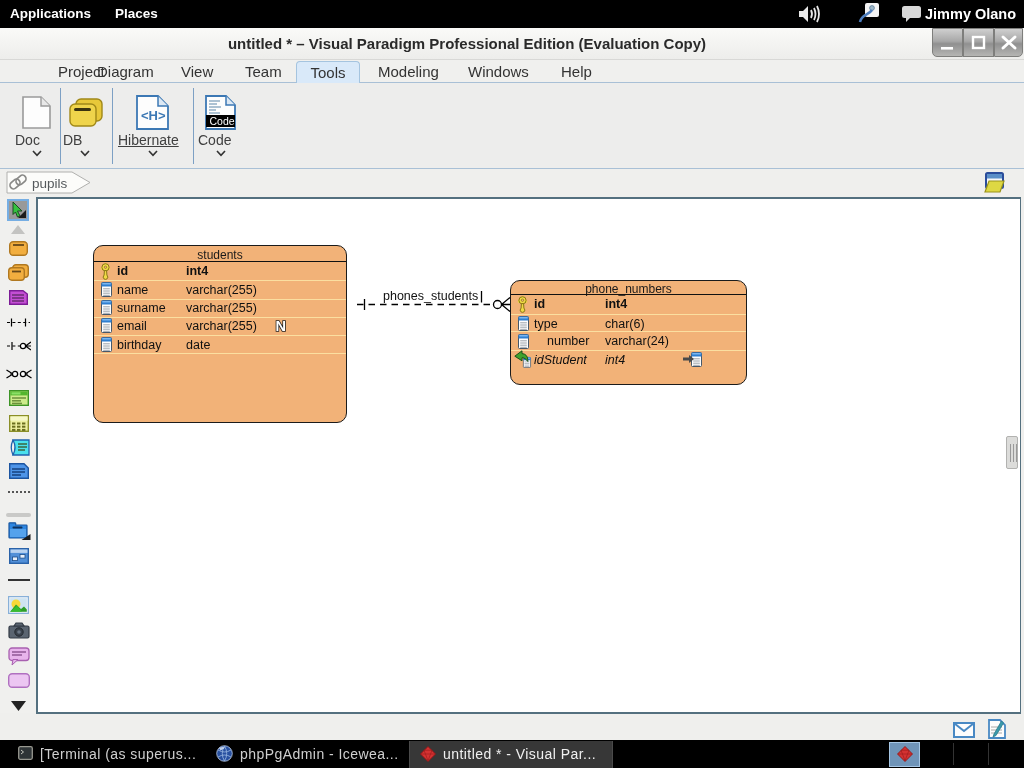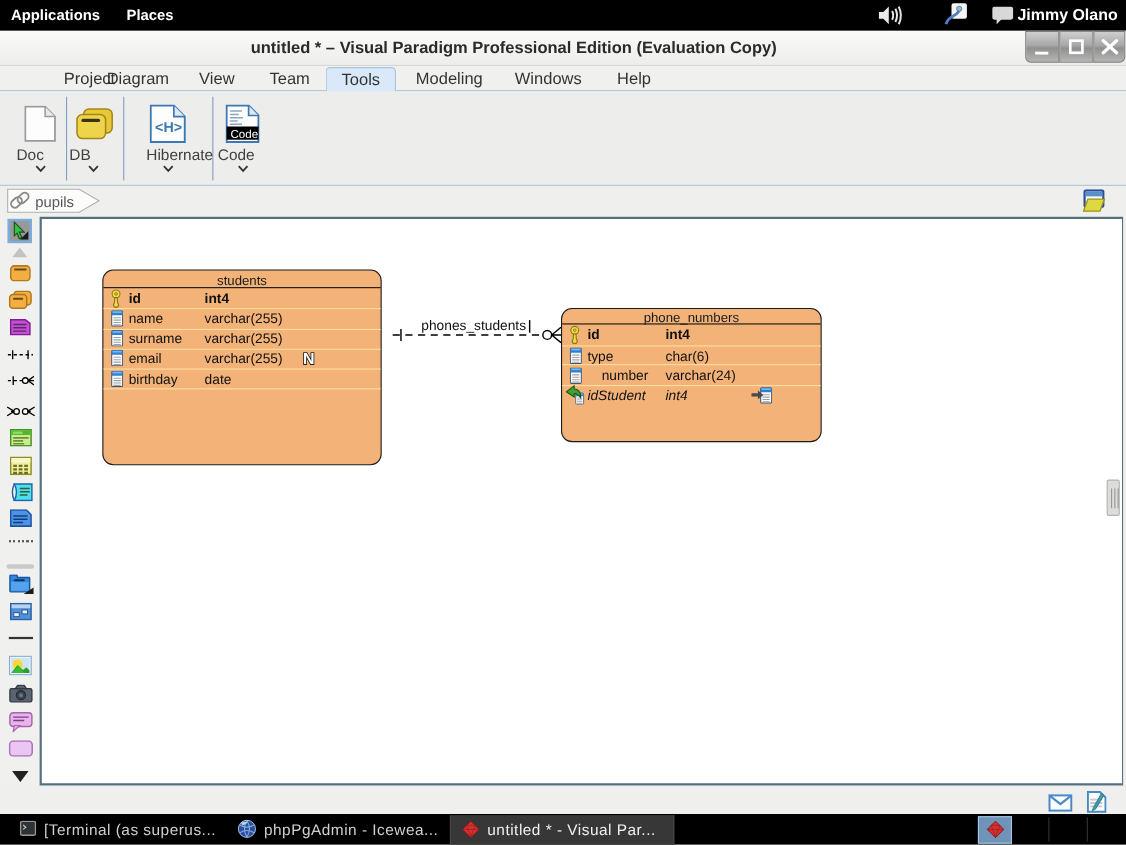--- a/index.html
+++ b/index.html
@@ -97,21 +97,21 @@
   <div class="tlabel" style="left:63px; width:44px;">DB</div>
   <svg class="chev" style="left:79px;" width="12" height="7">
       <path d="M2,1 L6,5.4 L10,1" stroke="#333" stroke-width="1.6" fill="none"></path>
     </svg>
 
   <svg class="ab" style="left:136px; top:12px;" width="33" height="35" viewBox="0 0 33 35">
     <path d="M1,1 L22,1 L32,11 L32,34 L1,34 Z" fill="#fdfdfd" stroke="#3c78b4" stroke-width="1.8"></path>
     <path d="M22,1 L22,11 L32,11" fill="#dce8f4" stroke="#3c78b4" stroke-width="1.5"></path>
     <text x="5" y="25" font-family="Liberation Sans" font-size="13" font-weight="bold" fill="#3c78b4">&lt;H&gt;</text>
   </svg>
-  <div class="tlabel" style="left:133px; width:63px;">Hibernate</div>
+  <div class="tlabel" style="left:118px; width:63px;text-decoration:underline;">Hibernate</div>
   <svg class="chev" style="left:147px;" width="12" height="7">
       <path d="M2,1 L6,5.4 L10,1" stroke="#333" stroke-width="1.6" fill="none"></path>
     </svg>
 
   <svg class="ab" style="left:205px; top:12px;" width="31" height="35" viewBox="0 0 31 35">
     <path d="M1,1 L21,1 L30,10 L30,34 L1,34 Z" fill="#fdfdfd" stroke="#3c78b4" stroke-width="1.8"></path>
     <path d="M21,1 L21,10 L30,10" fill="#dce8f4" stroke="#3c78b4" stroke-width="1.5"></path>
     <g stroke="#8aa8c0" stroke-width="1.4">
       <line x1="4" y1="6" x2="15" y2="6"></line>
         <line x1="4" y1="9" x2="12" y2="9"></line>
@@ -329,21 +329,21 @@
       <use href="#colic"></use>
     </svg>
   <svg class="ab" style="left:7px; top:90.5px;" width="11" height="15" viewBox="0 0 11 15">
       <use href="#colic"></use>
     </svg>
   <svg class="ab" style="left:181px; top:72px;" width="13" height="15" viewBox="0 0 13 15">
     <text x="0.5" y="13" font-family="Liberation Sans" font-size="14.5" font-weight="bold" fill="#fff" stroke="#222" stroke-width="1.6" paint-order="stroke">N</text>
   </svg>
 </div>
 
-<div class="ent" style="left:510px; top:280px; width:237px; height:122px;">
+<div class="ent" style="left:510px; top:280px; width:237px; height:105px;">
   <div class="etitle" style="top:1px;">phone_numbers</div>
   <div class="eline" style="top:12.6px;"></div>
   <div class="esep" style="top:33.2px;"></div>
   <div class="esep" style="top:50.4px;"></div>
   <div class="esep" style="top:68.6px;"></div>
   <div class="erow" style="top:16px; font-weight:bold;">
       <span class="cname" style="left:23px;">id</span>
       <span class="ctype" style="left:94px;">int4</span>
     </div>
   <div class="erow" style="top:35.5px;">

